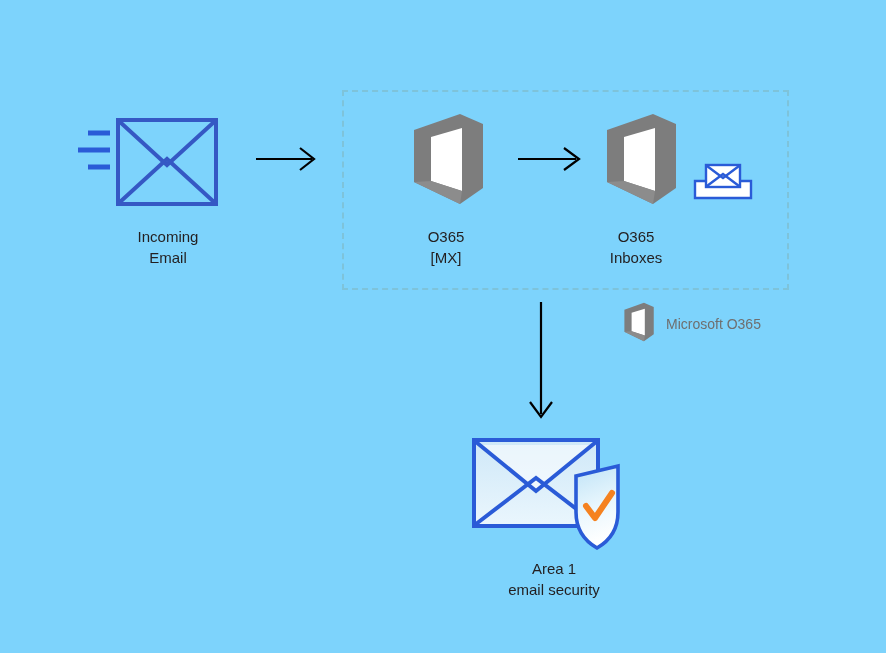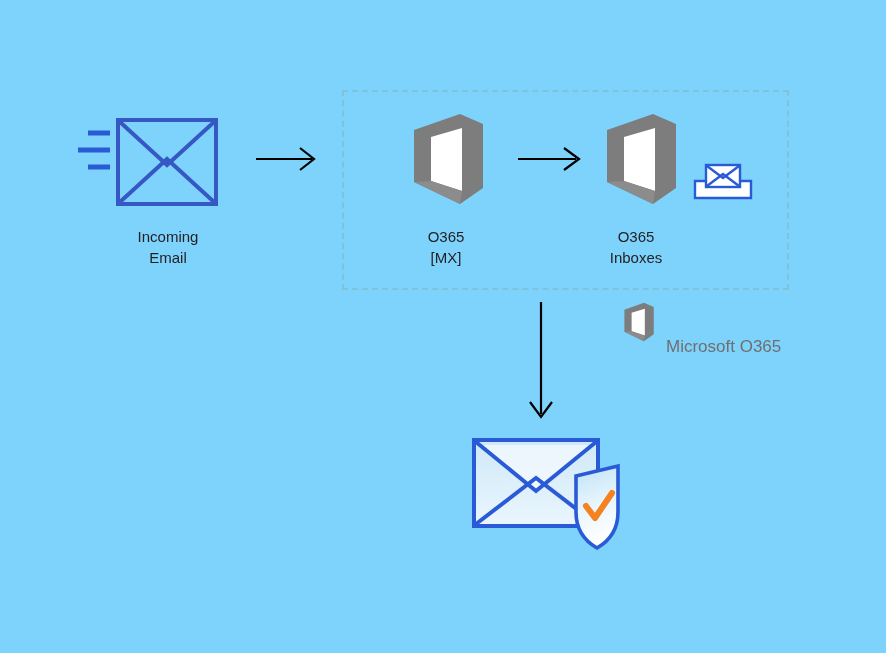--- a/index.html
+++ b/index.html
@@ -29,24 +29,23 @@
     white-space: pre-line;
   }
   .label-journaling {
     color: #3558c4;
     font-size: 15px;
     font-weight: bold;
     letter-spacing: .2px;
   }
   .label-legend {
     color: #6f6f6f;
-    font-size: 17px;
+    font-size: 14px;
     text-align: right;
     white-space: nowrap;
-    margin-top: 22px;
   }
   
   #o365-region {
     position: absolute;
     left: 342px;
     top: 90px;
     width: 447px;
     height: 200px;
     border: 2px dashed #7ec3da;
     box-sizing: border-box;
@@ -162,14 +161,16 @@
       <polyline points="12,11 68,58 124,11" fill="#ffffff" opacity="0.55" stroke="none"></polyline>
 
       <polyline points="8,8 68,57 128,8" fill="none" stroke="#2a5bd7" stroke-width="4"></polyline>
       <polyline points="8,90 68,44 128,90" fill="none" stroke="#2a5bd7" stroke-width="4"></polyline>
 
       <path d="M108 42 L150 32 L150 78 Q150 102 129 114 Q108 102 108 78 Z" fill="url(#shieldGrad)" stroke="#2a5bd7" stroke-width="3.6"></path>
 
       <polyline points="118,72 127,84 144,59" fill="none" stroke="#f58220" stroke-width="6" stroke-linecap="round" stroke-linejoin="round"></polyline>
     </svg>
   </div>
+  <div class="label" style="left:474px; top:558px; width:160px;">Area 1
+email security</div>
 
 </div>
 
 </body></html>

